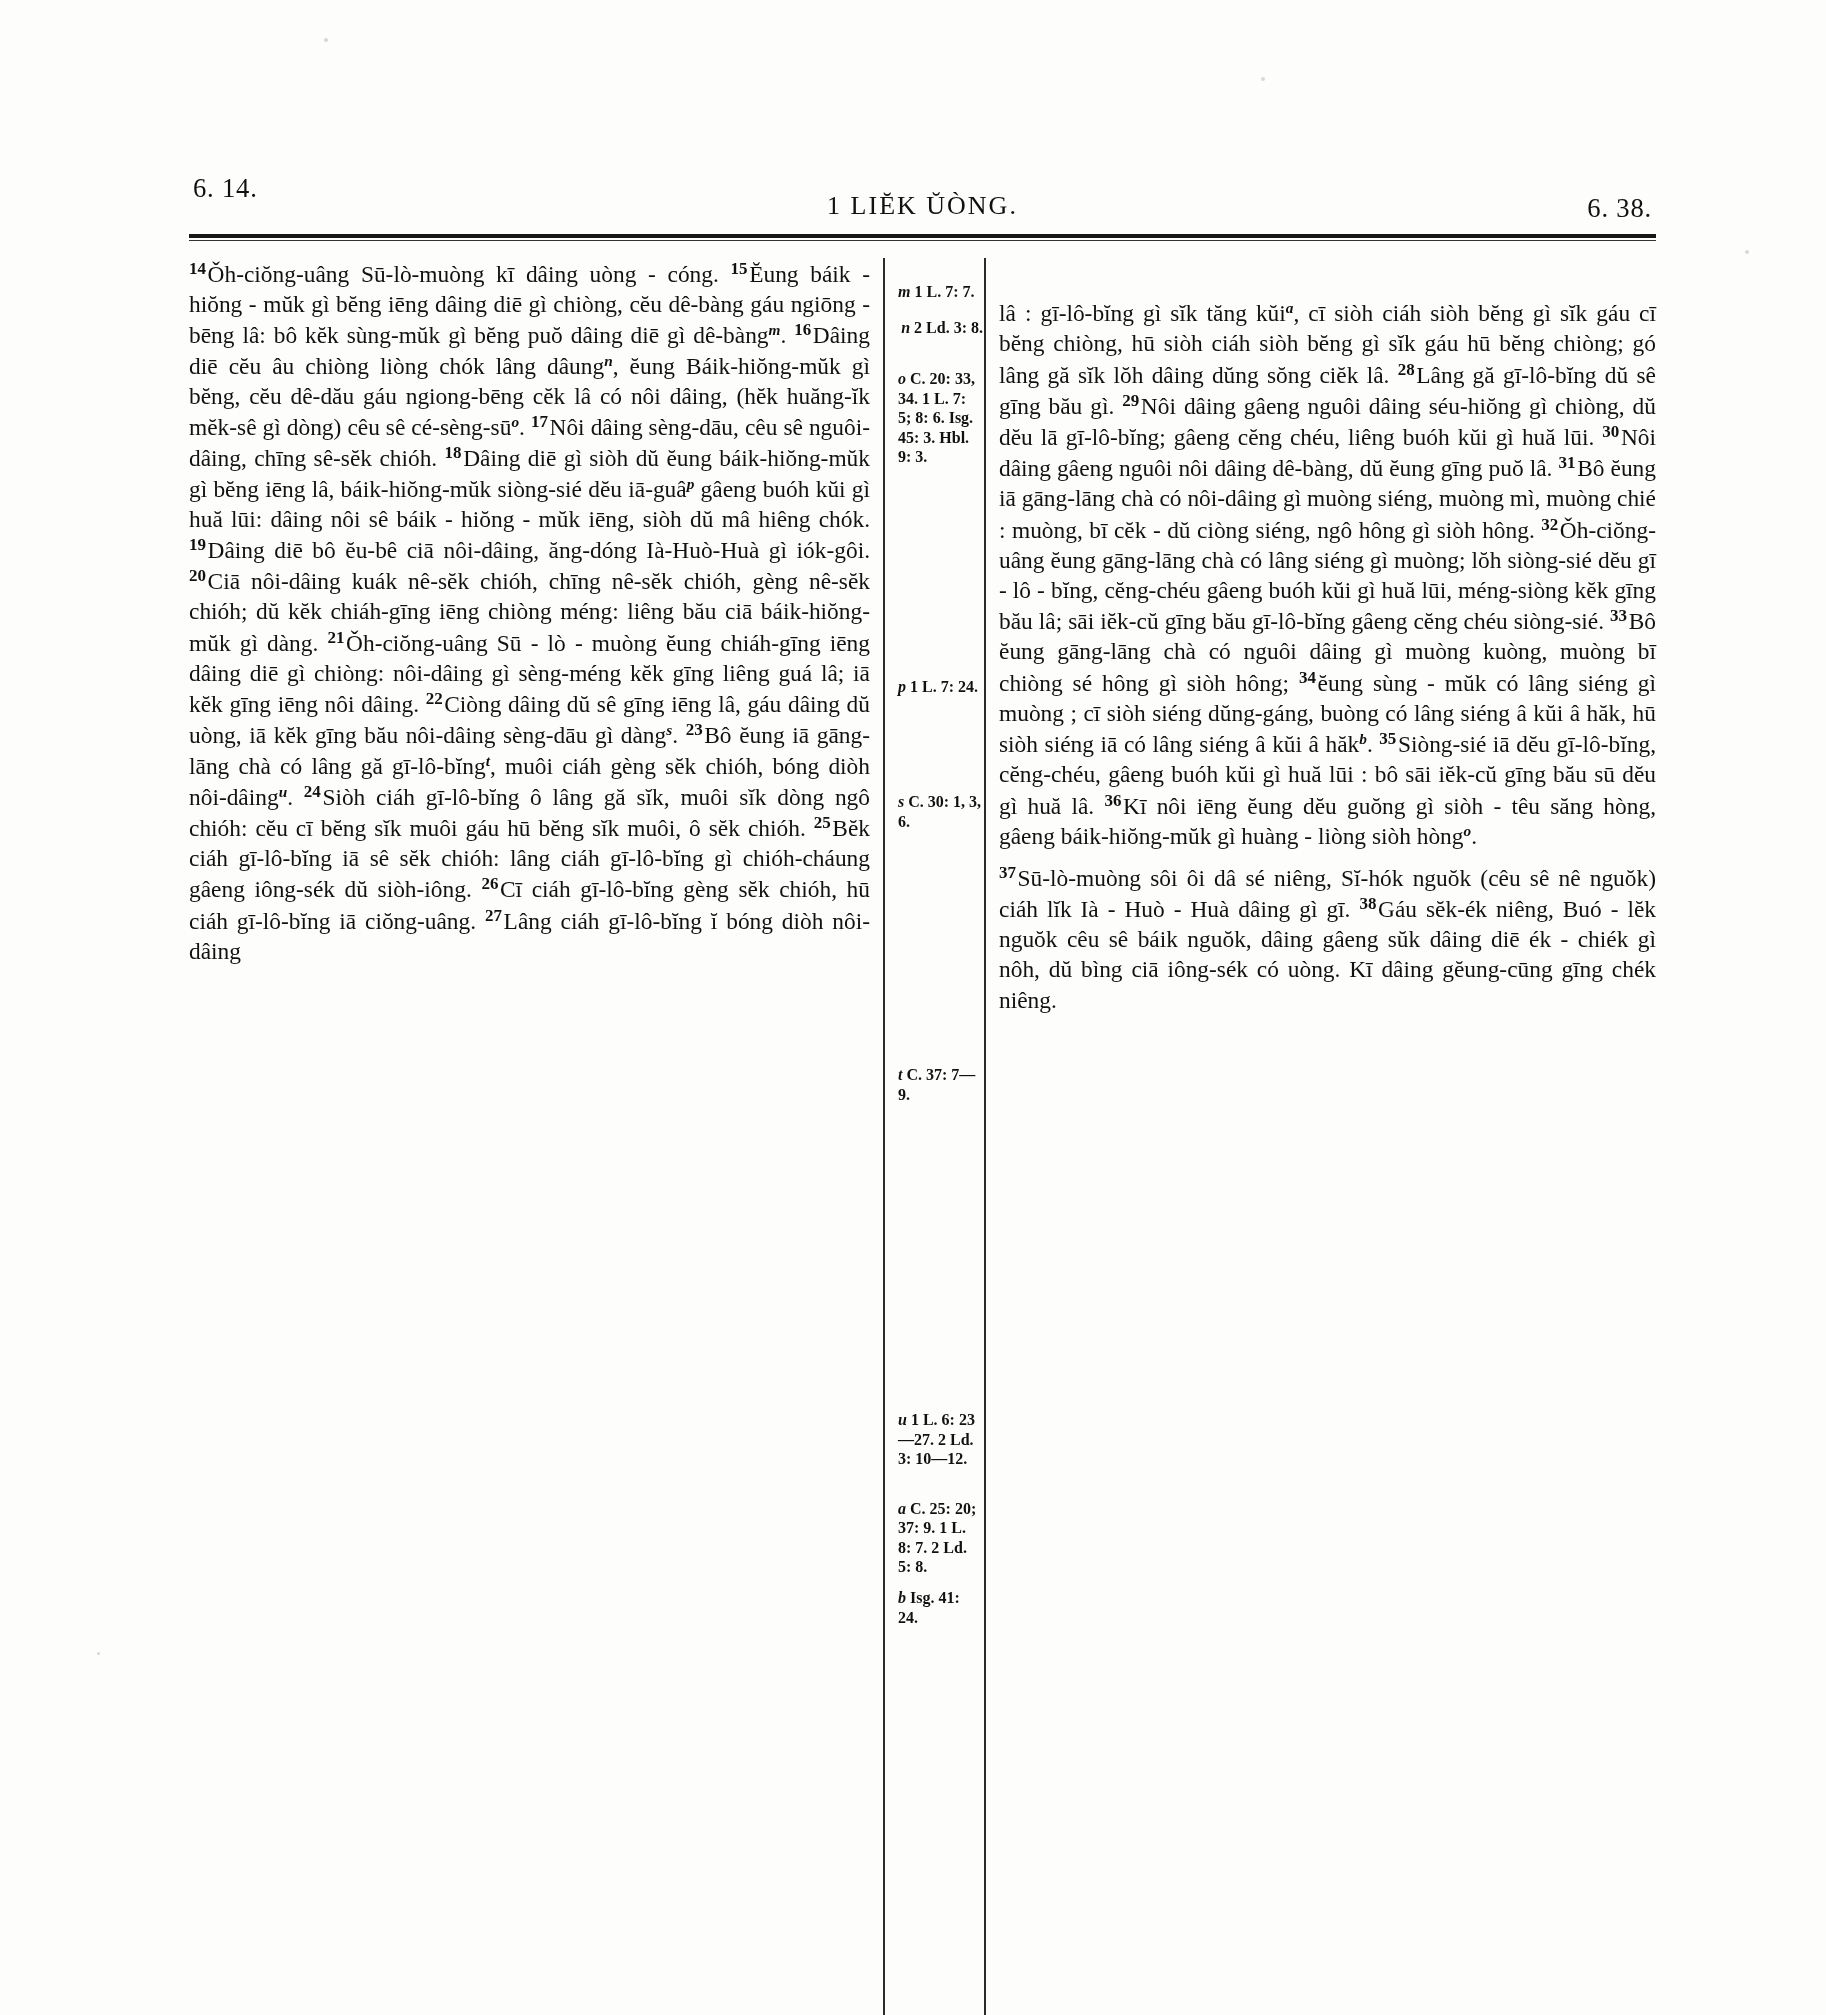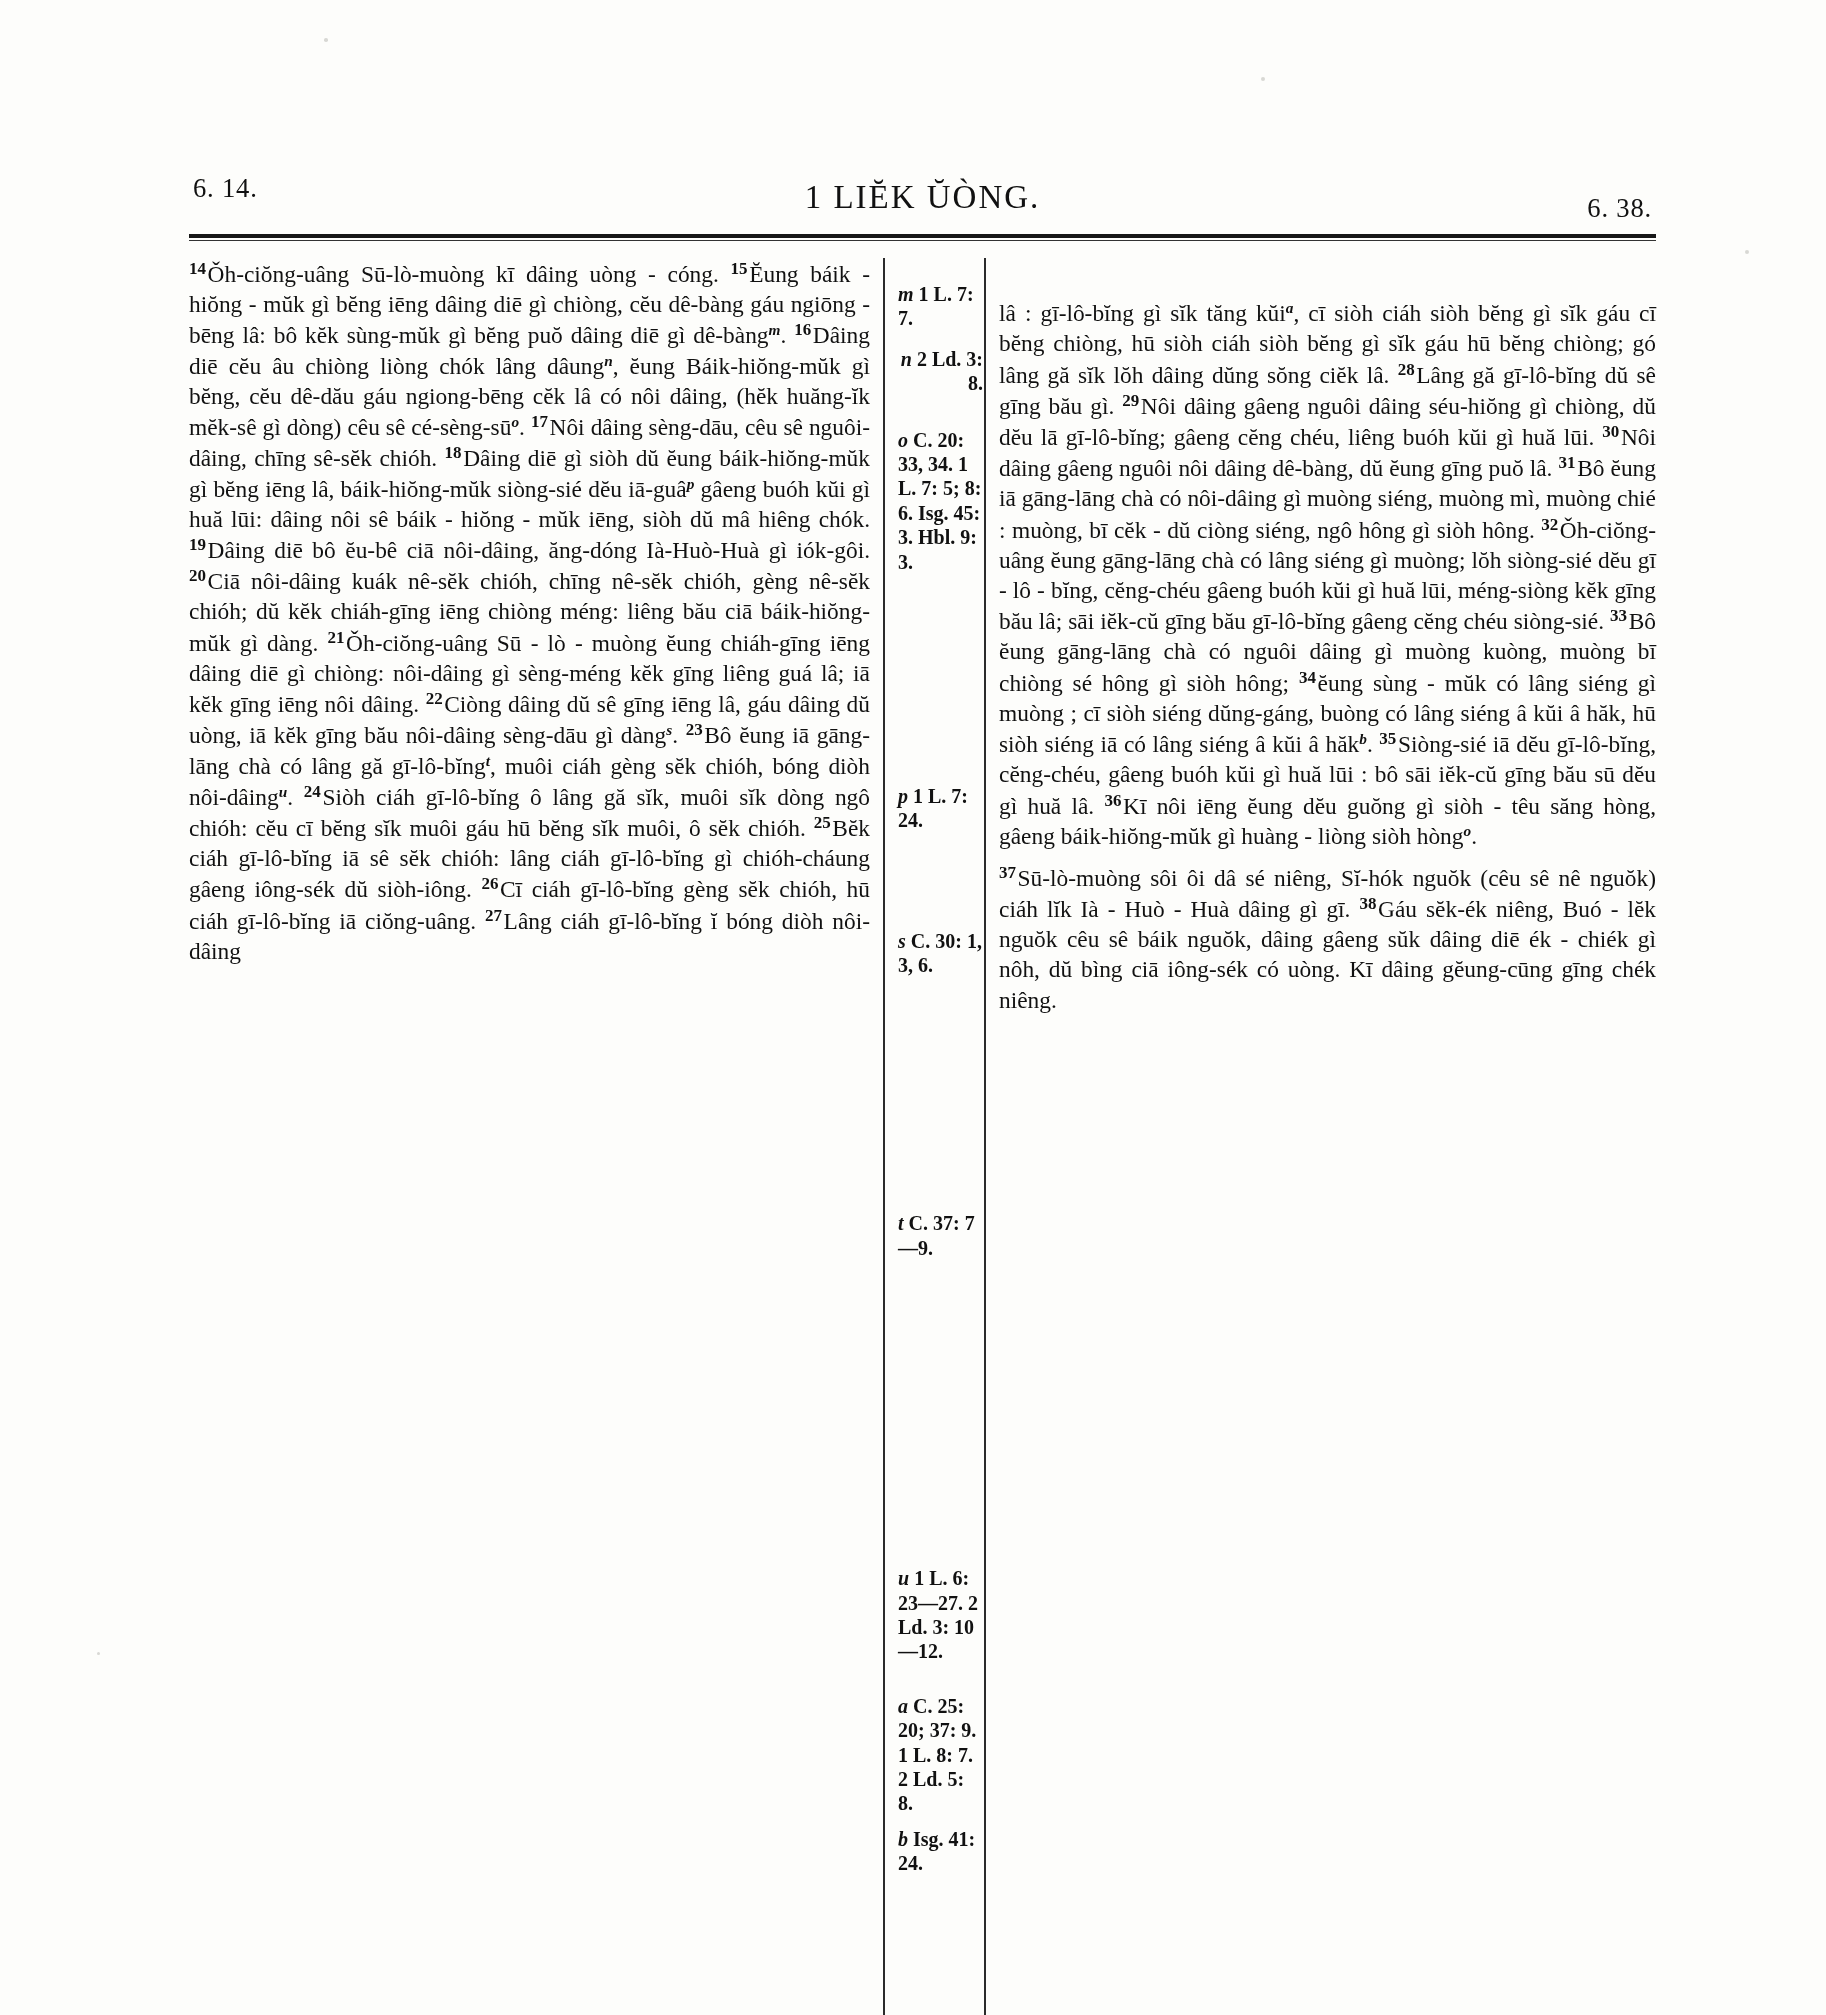--- a/index.html
+++ b/index.html
@@ -41,22 +41,22 @@
     font-weight: normal;
     font-size: 26.6px;
     letter-spacing: 0.8px;
     white-space: nowrap;
   }
   .hdr-left { left: 0; top: 0; }
   .hdr-right { right: 0; top: 0; margin-top: 20px; }
   .hdr-center {
     left: 50%;
     transform: translateX(-50%);
-    top: 6px;
-    font-size: 33px;
+    top: 18px;
+    font-size: 26px;
     letter-spacing: 2px;
   }
   .rule {
     position: absolute;
     left: 189px;
     top: 234px;
     width: 1467px;
     height: 3.6px;
     background: #171717;
   }
@@ -86,21 +86,21 @@
     width: 681px;
   }
   .col-right {
     left: 810px;
     width: 657px;
     margin-top: 40px;
   }
   .col-ref {
     left: 709px;
     width: 85px;
-    font-size: 20px;
+    font-size: 16px;
     line-height: 1.22;
     text-align: left;
   }
   .divider {
     position: absolute;
     top: 0;
     width: 1.6px;
     height: 2442px;
     background: #2b2b2b;
   }

